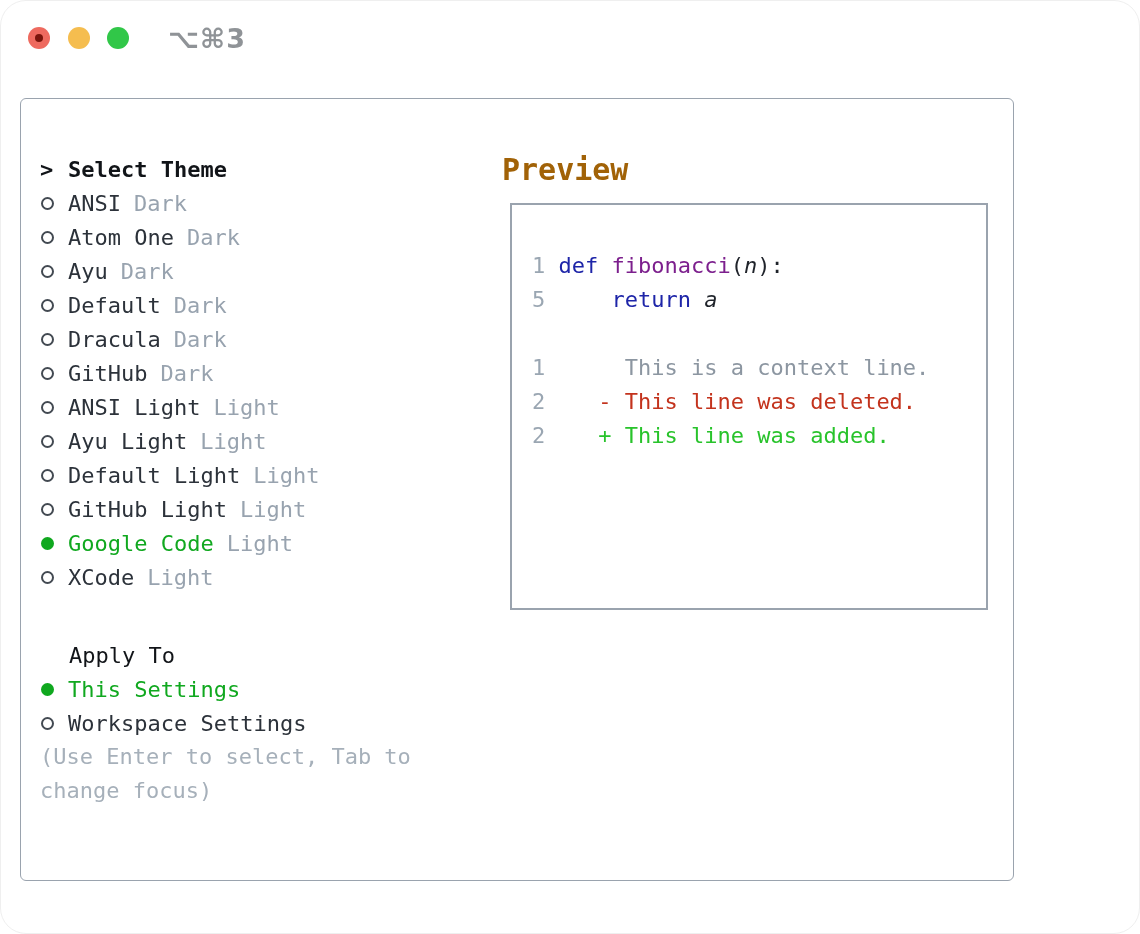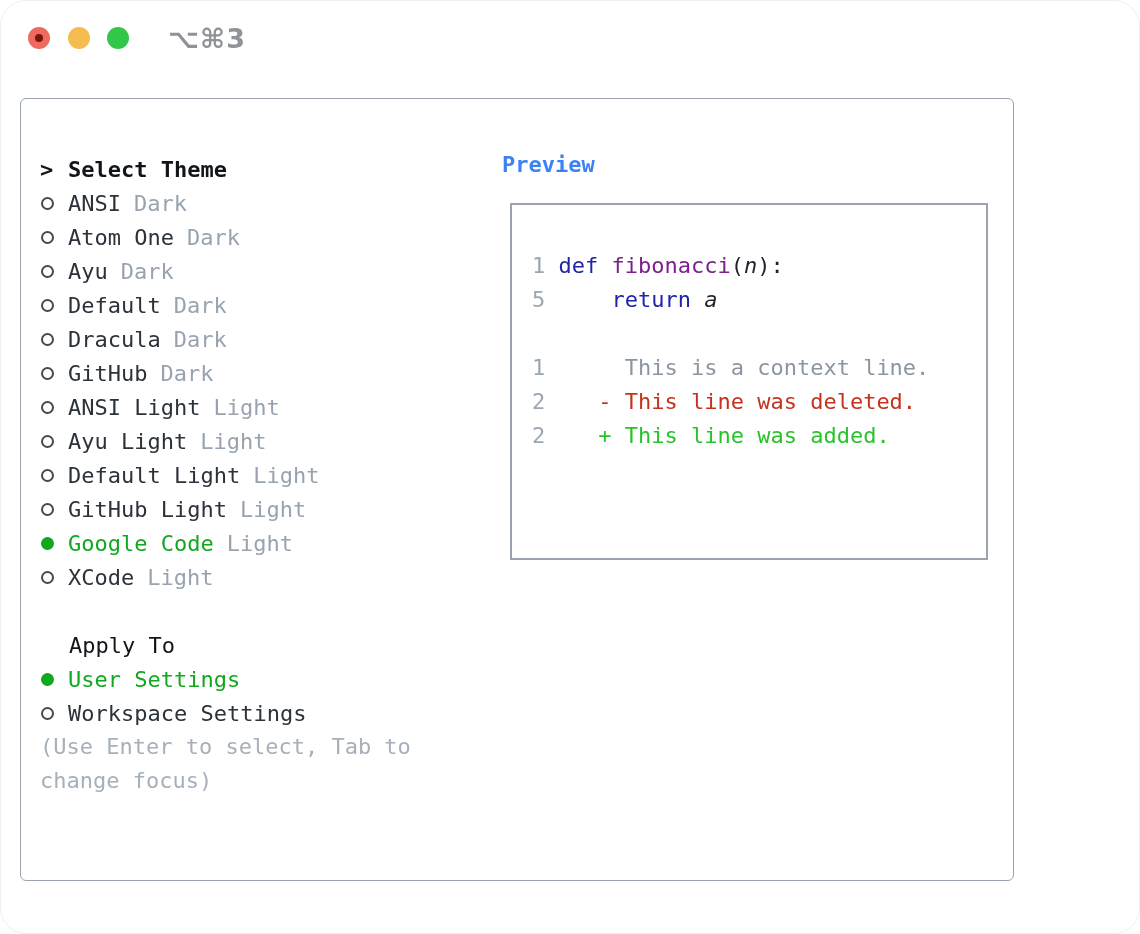--- a/index.html
+++ b/index.html
@@ -55,33 +55,33 @@
   .prompt{display:inline-block;width:28px;font-weight:bold;color:#111418;}
   .list-title{font-weight:bold;color:#111418;}
   .bullet{
     display:inline-block;width:13px;height:13px;border-radius:50%;
     border:2px solid #434a52;margin-left:1px;margin-right:14px;flex:0 0 auto;
   }
   .bullet.filled{background:var(--accent-green);border-color:var(--accent-green);}
   .iname{color:var(--item-text);}
   .item.selected .iname{color:var(--accent-green);}
   .ivariant{color:var(--variant-gray);margin-left:13px;}
-  .apply-title{margin-top:34px;}
+  .apply-title{margin-top:44px;}
   .apply-title .label{margin-left:29px;color:#111418;}
   .option .iname{color:var(--item-text);}
   .option.selected .iname{color:var(--accent-green);}
   .help{color:var(--help-gray);}
   .help div{height:34px;line-height:34px;white-space:pre;}
 
   
   .preview-title{
-    position:absolute;left:481px;top:53px;font-size:22px;font-weight:bold;color:#3b82f6;
+    position:absolute;left:481px;top:53px;font-size:30px;font-weight:bold;color:#a16207;
   }
   .preview-box{
-    position:absolute;left:489px;top:104px;width:478px;height:357px;
+    position:absolute;left:489px;top:104px;width:478px;height:407px;
     border:2px solid var(--panel-border);background:#fff;
   }
   .code{
     padding:44px 10px 0 20px;font-size:22px;
   }
   .cl{height:34px;line-height:34px;white-space:pre;color:var(--code-plain);}
   .cl .ln{color:var(--line-number-gray);}
   .cl .pl{color:var(--code-plain);}
   .cl .kw{color:var(--keyword-blue);}
   .cl .fn{color:var(--function-purple);}
@@ -126,21 +126,21 @@
           <div class="row item"><span class="bullet"></span><span class="iname">GitHub Light</span><span class="ivariant">Light</span></div>
           <div class="row item selected"><span class="bullet filled"></span><span class="iname">Google Code</span><span class="ivariant">Light</span></div>
           <div class="row item"><span class="bullet"></span><span class="iname">XCode</span><span class="ivariant">Light</span></div>
         </div>
 
       <div class="row apply-title">
         <span class="label">Apply To</span>
       </div>
 
       <div id="apply-options">
-          <div class="row item selected option"><span class="bullet filled"></span><span class="iname">User Settings</span></div>
+          <div class="row item selected option"><span class="bullet filled"></span><span class="iname">This Settings</span></div>
           <div class="row item option"><span class="bullet"></span><span class="iname">Workspace Settings</span></div>
         </div>
 
       <div class="help" id="help-text">
           <div>(Use Enter to select, Tab to</div>
           <div>change focus)</div>
         </div>
     </div>
 
     <div class="preview-title">Preview</div>

